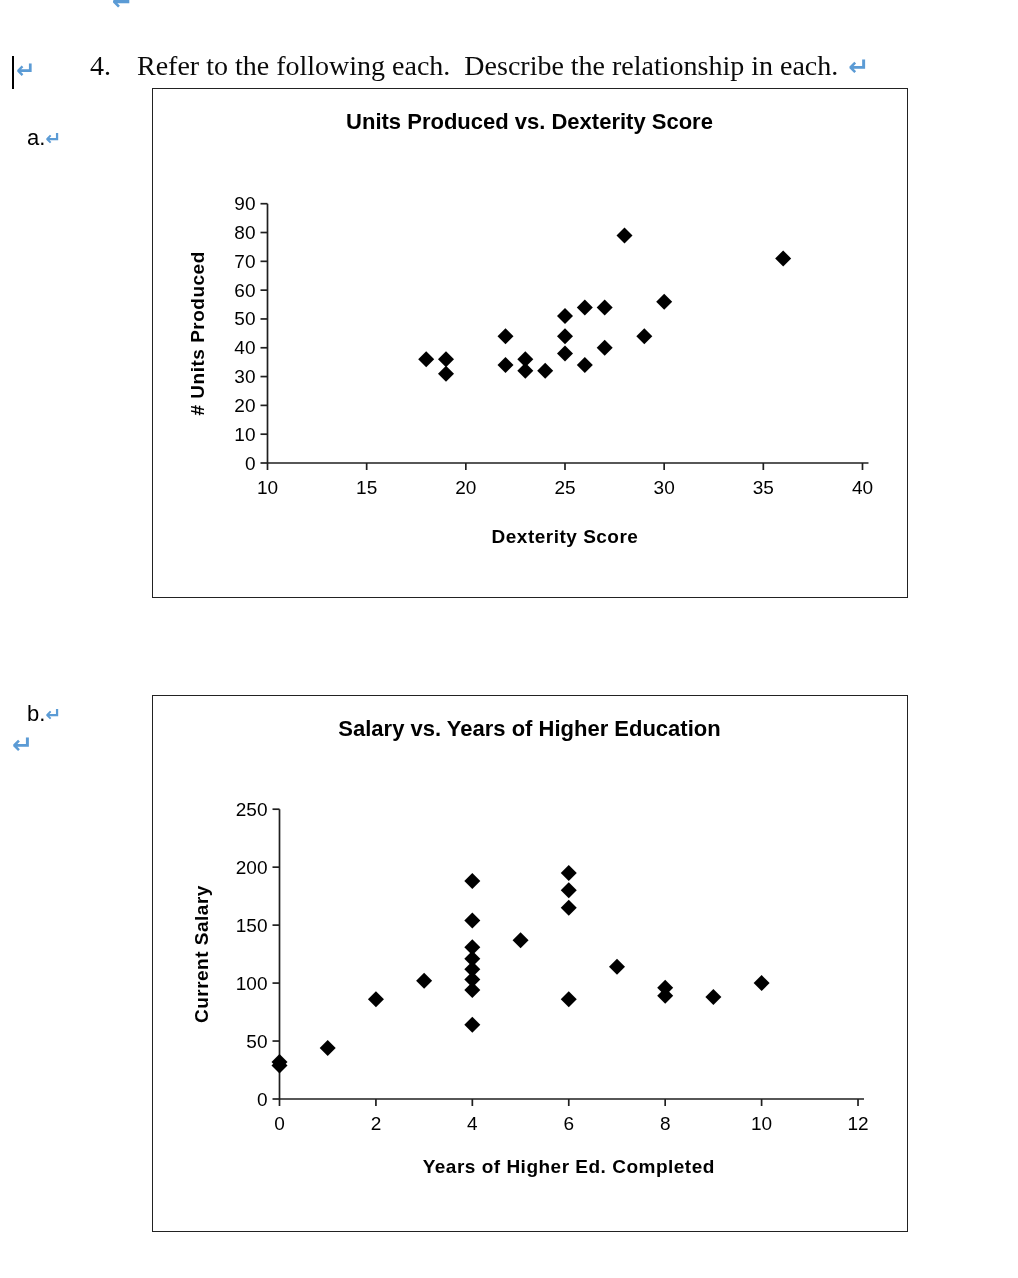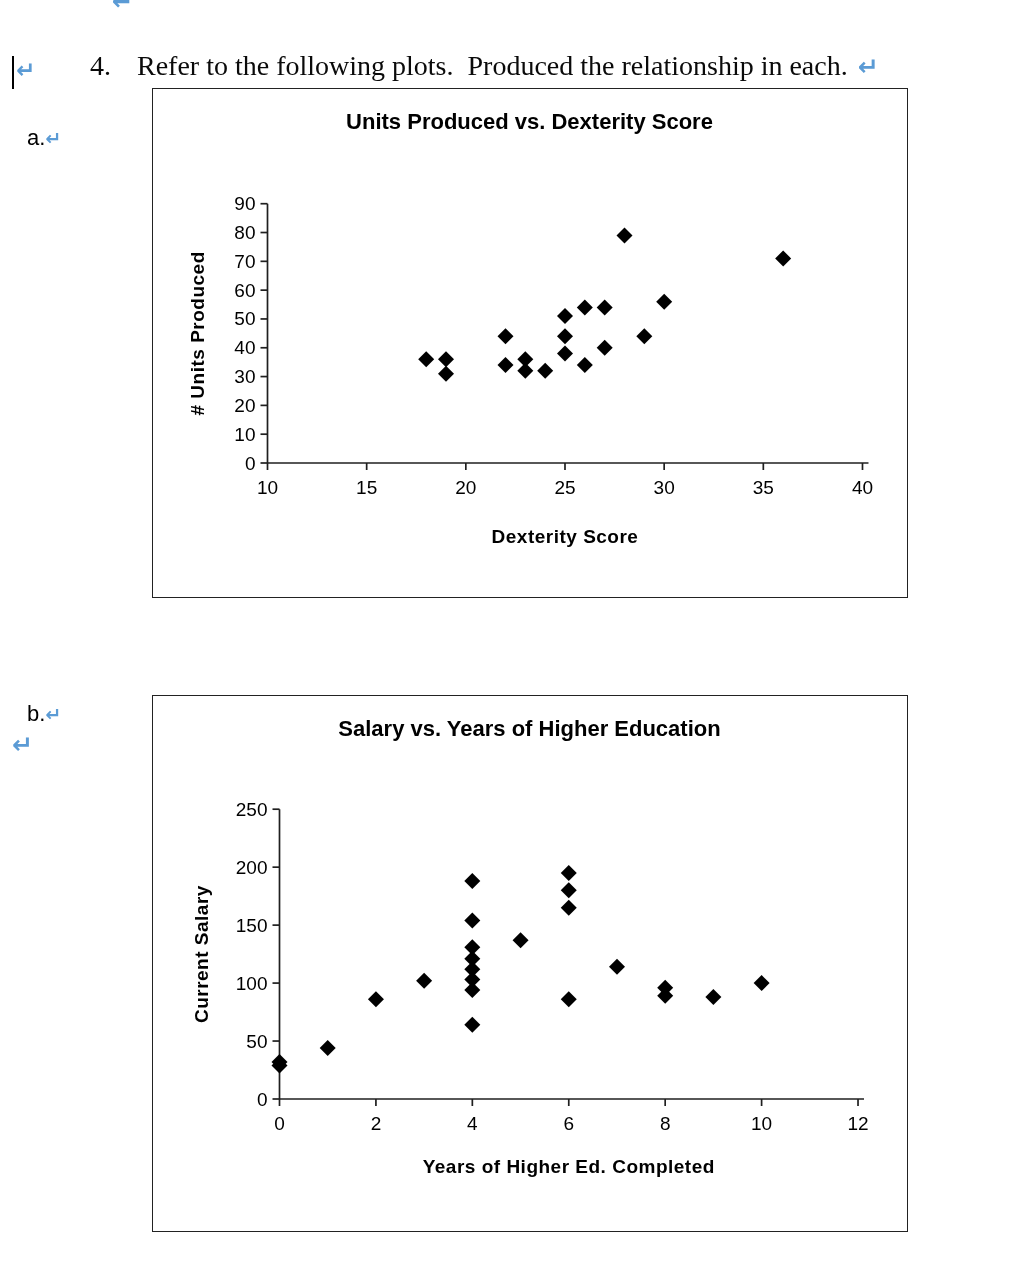--- a/index.html
+++ b/index.html
@@ -60,21 +60,21 @@
   .chart-box svg { display: block; }
 </style>
 </head>
 <body>
 
 <div class="page">
 
   <span class="pilcrow pilcrow-top">↵</span>
 
   <div class="question-line">
-    <span class="question-number">4.</span><span>Refer to the following plots.  Produced the relationship in each.</span><span class="pilcrow pilcrow-q">↵</span>
+    <span class="question-number">4.</span><span>Refer to the following each.  Describe the relationship in each.</span><span class="pilcrow pilcrow-q">↵</span>
   </div>
 
   <div class="text-cursor"></div>
   <span class="pilcrow pilcrow-left1">↵</span>
 
   <div class="item-label label-a">
     <span>a.</span><span class="pilcrow">↵</span>
   </div>
 
   <div class="chart-box chart-box-a">

